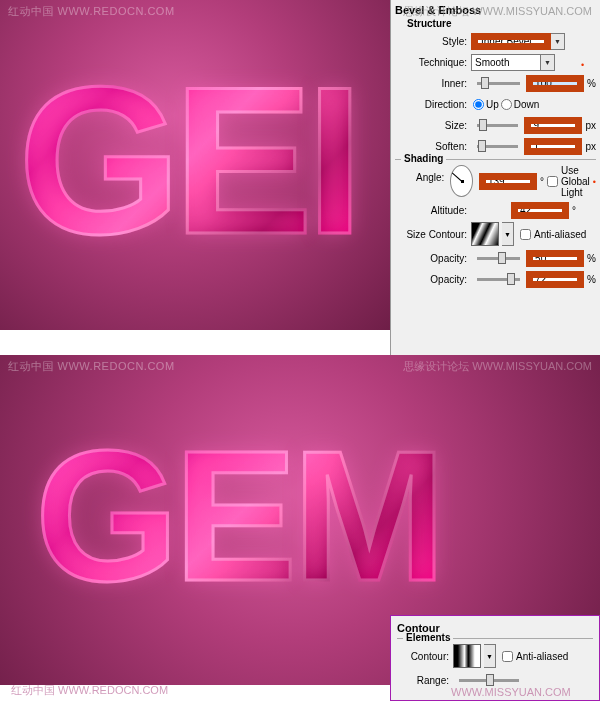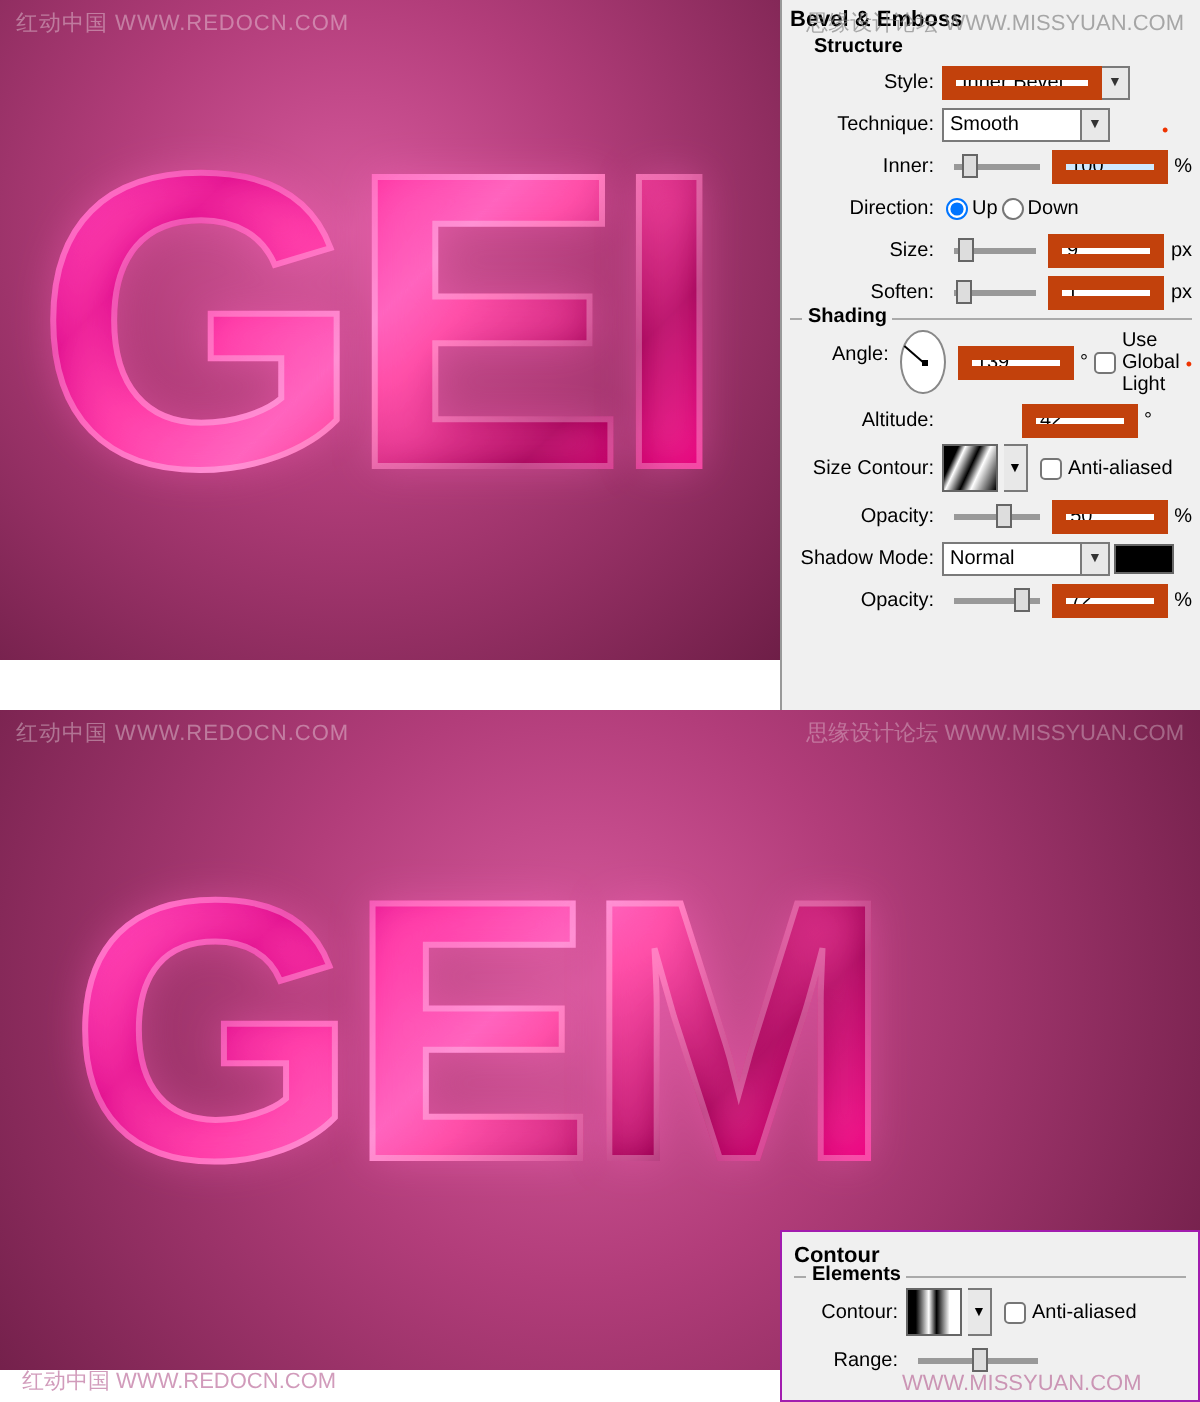--- a/index.html
+++ b/index.html
@@ -165,26 +165,20 @@
 
       <div class="row">
         <span class="label">Opacity:</span>
         <div class="slider">
             <div class="slider-thumb" style="left:48%;"></div>
           </div>
         <input class="input-num highlight" value="50" style="">
         <span class="unit">%</span>
       </div>
 
-      <div class="row">
-        <span class="label">Shadow Mode:</span>
-        <input class="input-text" style="width: 70px;" value="Normal">
-        <span class="dropdown-arrow">▼</span>
-        <span class="swatch swatch-black"></span>
-      </div>
 
       <div class="row">
         <span class="label">Opacity:</span>
         <div class="slider">
             <div class="slider-thumb" style="left:70%;"></div>
           </div>
         <input class="input-num highlight" value="72" style="">
         <span class="unit">%</span>
       </div>
     </div>

